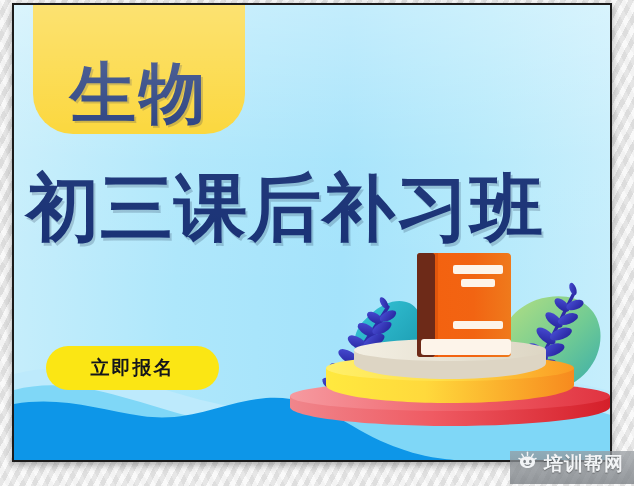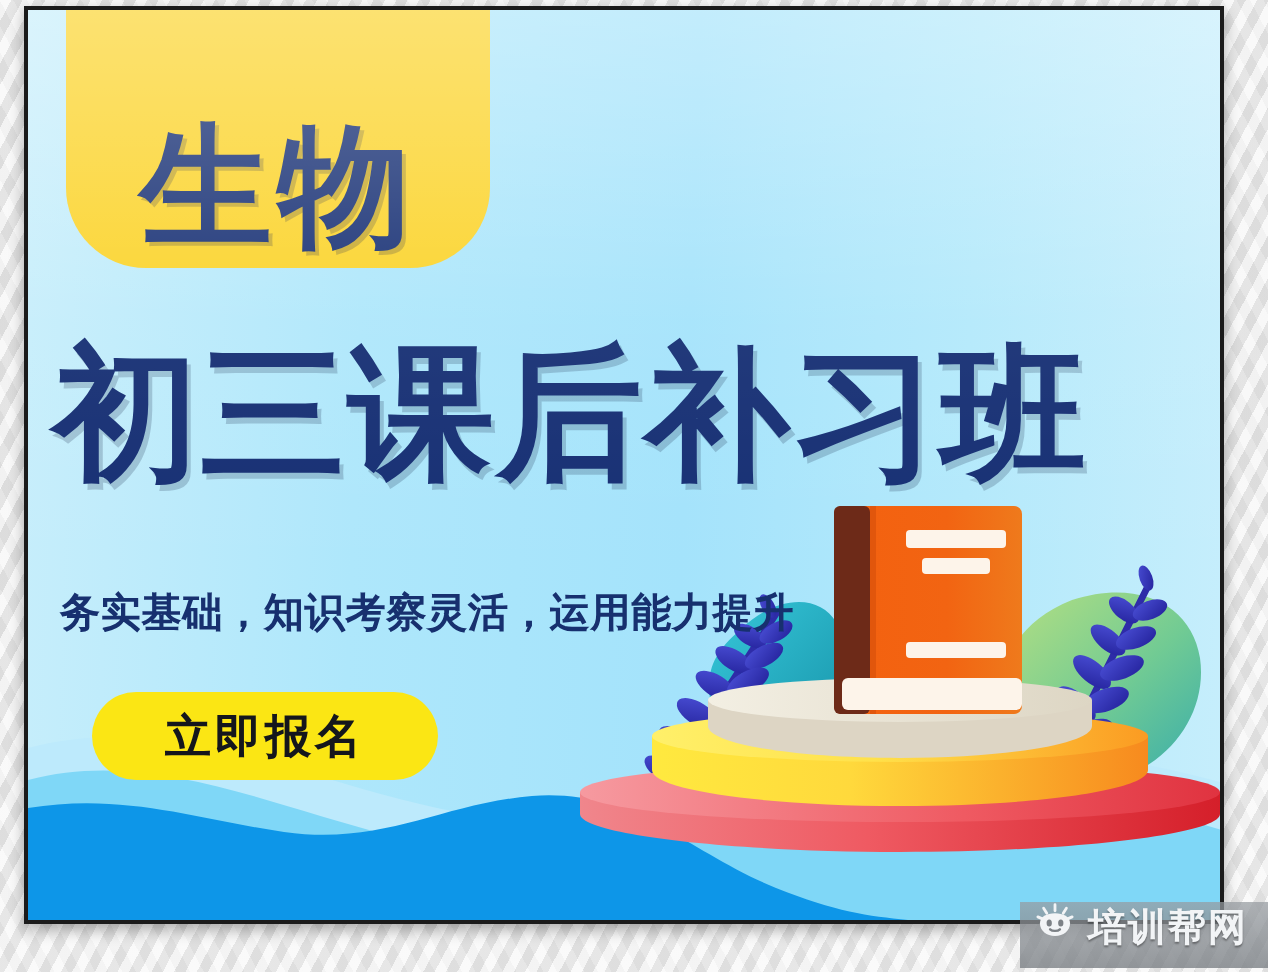--- a/index.html
+++ b/index.html
@@ -108,21 +108,21 @@
     position: absolute;
     left: 32px;
     top: 341px;
     width: 173px;
     height: 44px;
     border: none;
     border-radius: 24px;
     background: #fbe614;
     color: #14161c;
     font-family: "DejaVu Sans", "Liberation Sans", sans-serif;
-    font-size: 23px;
+    font-size: 19px;
     font-weight: bold;
     letter-spacing: 2px;
     cursor: pointer;
     padding: 0;
     z-index: 7;
   }
 
   
   #waves {
     position: absolute;
@@ -287,21 +287,20 @@
         <rect x="137" y="94" width="90" height="16" rx="3" fill="#fdf4ea"></rect>
       </g>
     </svg>
 
     <div id="subject-badge">
       <span class="txt">生物</span>
     </div>
 
     <div id="headline">初三课后补习班</div>
 
-    <div id="subtitle">务实基础，知识考察灵活，运用能力提升</div>
 
     <button id="cta-button">立即报名</button>
 
     <div class="sheen"></div>
   </div>
 
   <div id="watermark">
     <svg width="21" height="21" viewBox="0 0 24 24">
       <g stroke="#f2f4f6" stroke-width="1.6" stroke-linecap="round">
         <line x1="12" y1="1.5" x2="12" y2="5"></line>

